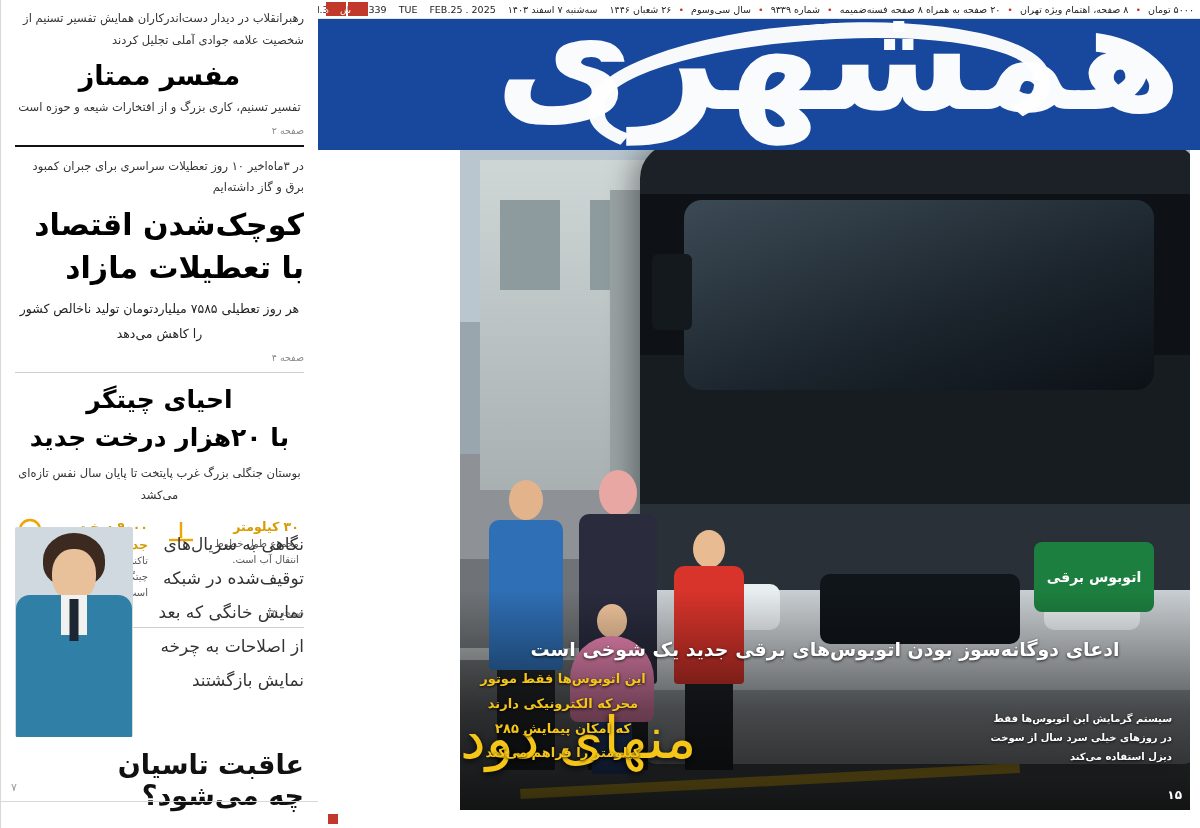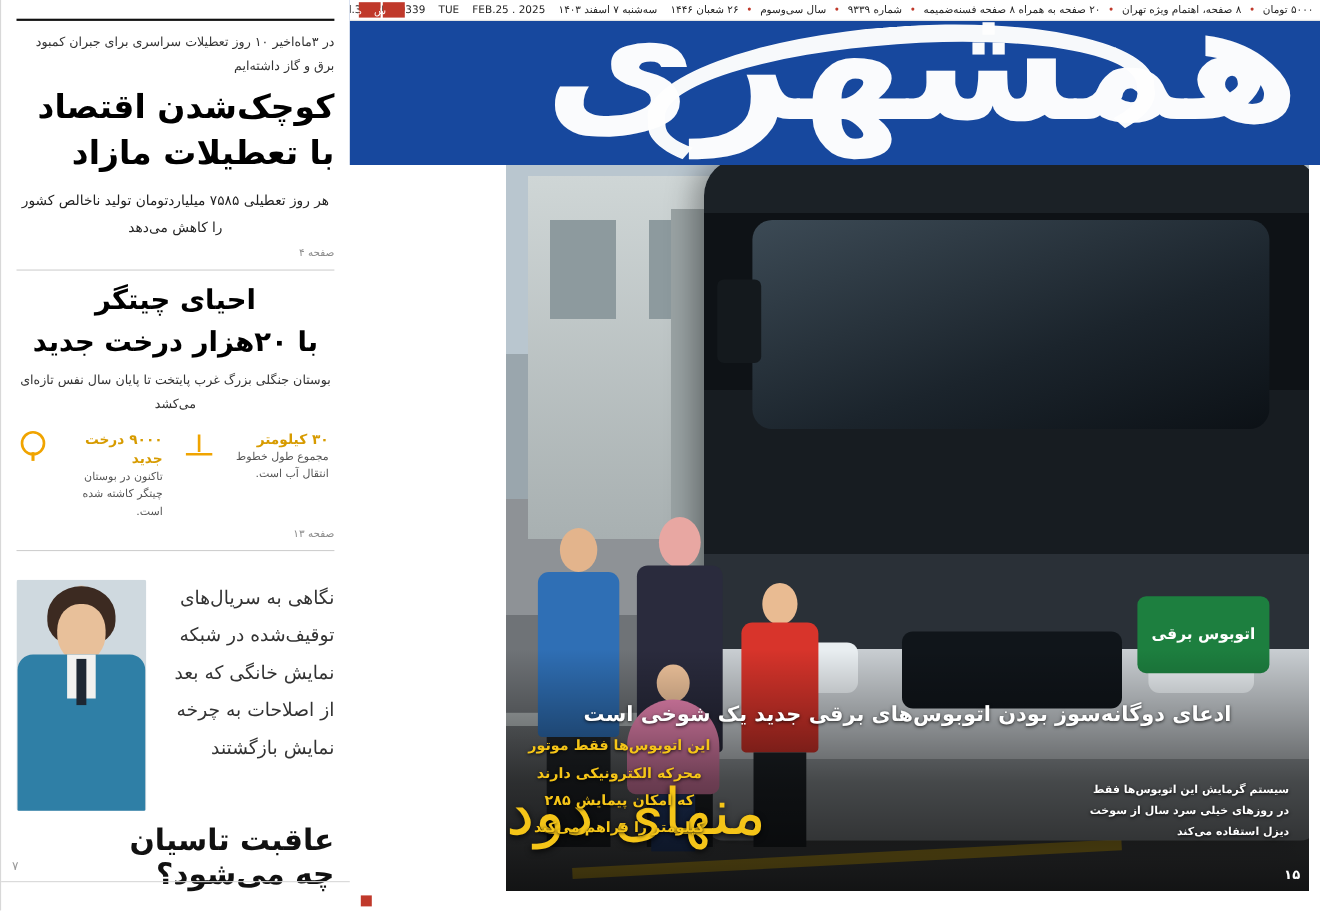--- a/index.html
+++ b/index.html
@@ -269,20 +269,26 @@
       <div class="hero-pagenum">۱۵</div>
     </div>
 
     <div class="right-footer">
       <span class="red-sq"></span>
     </div>
   </div>
 
   <div class="left-col">
 
+    <div>
+      <div class="kicker">رهبرانقلاب در دیدار دست‌اندرکاران همایش تفسیر تسنیم از شخصیت علامه جوادی آملی تجلیل کردند</div>
+      <div class="headline-1">مفسر ممتاز</div>
+      <div class="sub-1">تفسیر تسنیم، کاری بزرگ و از افتخارات شیعه و حوزه است</div>
+      <div class="pagelabel">صفحه ۲</div>
+    </div>
 
     <div class="rule thick"></div>
 
     <div>
       <div class="kicker">در ۳ماه‌اخیر ۱۰ روز تعطیلات سراسری برای جبران کمبود برق و گاز داشته‌ایم</div>
       <div class="headline-2">کوچک‌شدن اقتصاد</div>
       <div class="headline-2" style="margin-top:-6px;">با تعطیلات مازاد</div>
       <div class="sub-2">هر روز تعطیلی ۷۵۸۵ میلیاردتومان تولید ناخالص کشور را کاهش می‌دهد</div>
       <div class="pagelabel">صفحه ۴</div>
     </div>

